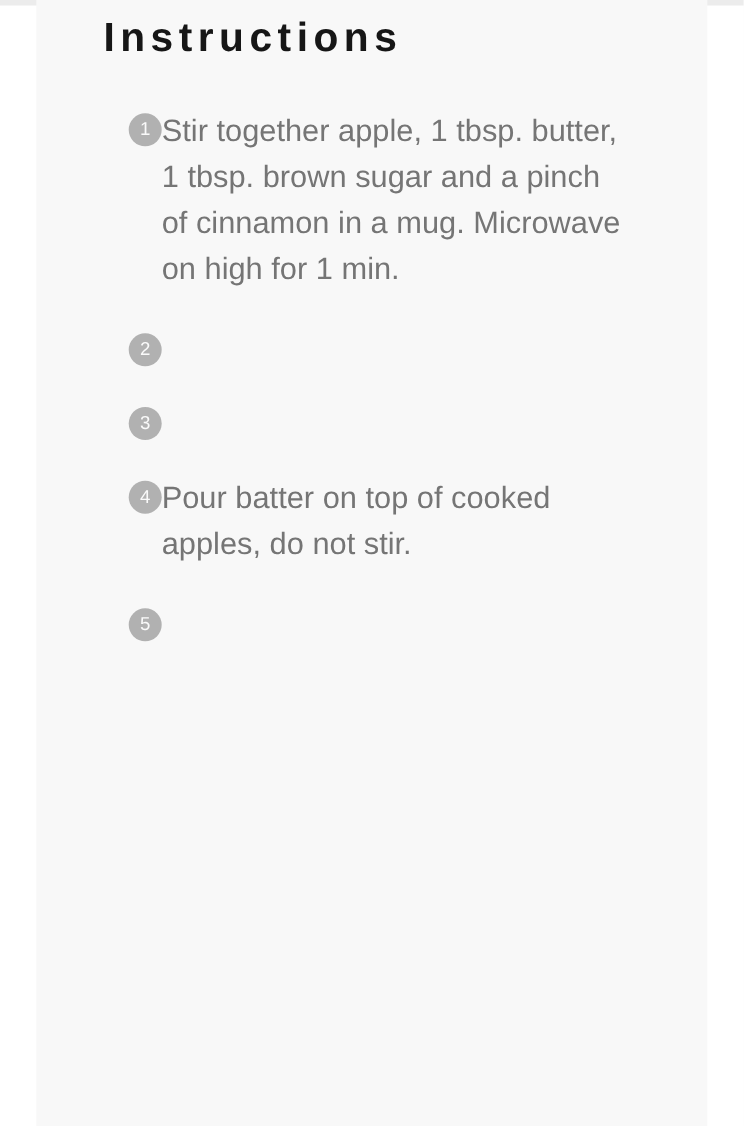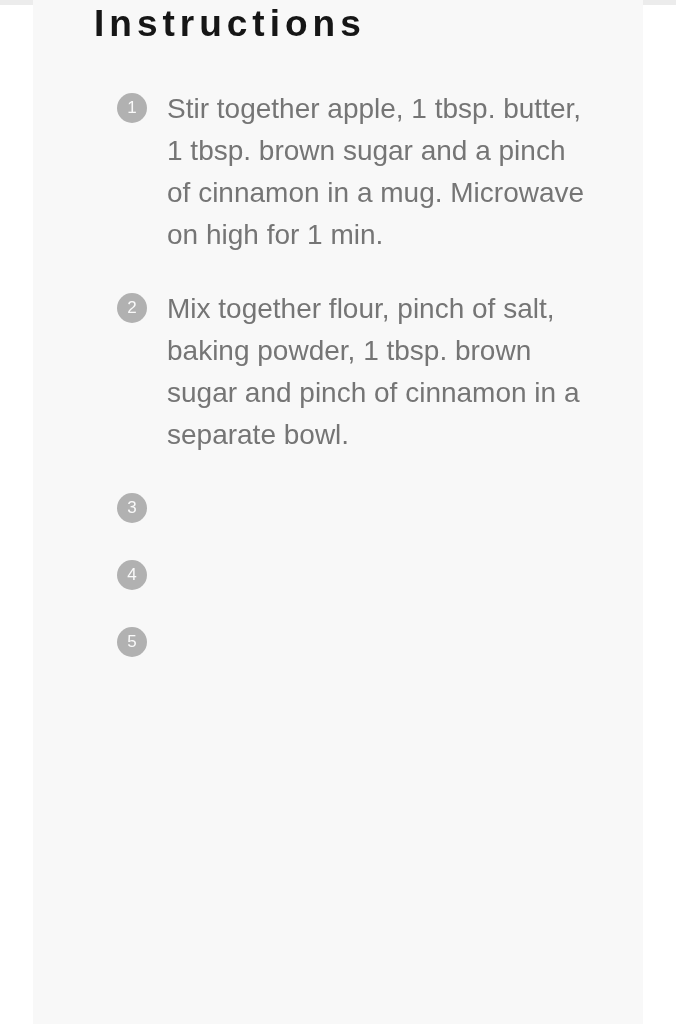--- a/index.html
+++ b/index.html
@@ -20,21 +20,21 @@
   .content-card {
     position: absolute;
     top: 0;
     left: 33px;
     width: 610px;
     height: 1024px;
     background: #f8f8f8;
   }
   .page-title {
     margin: 0 0 0 61px;
-    padding-top: 2px;
+    padding-top: 12px;
     font-size: 37px;
     line-height: 44px;
     font-weight: 700;
     letter-spacing: 5px;
     color: #161616;
   }
   .instructions-list {
     list-style: none;
     margin-top: 42px;
     padding-left: 84px;
@@ -51,21 +51,20 @@
     height: 30px;
     margin-top: 5px;
     border-radius: 50%;
     background: #b1b1b1;
     color: #fafafa;
     font-size: 17px;
     line-height: 30px;
     text-align: center;
   }
   .step-text {
-    margin-left: 20px;
     width: 420px;
     font-size: 28px;
     line-height: 42px;
     color: #757575;
   }
 </style>
 </head>
 <body>
 
 <div class="top-divider"></div>
@@ -73,25 +72,25 @@
 <div class="content-card">
   <h2 class="page-title">Instructions</h2>
 
   <ol class="instructions-list">
     <li class="instruction-step">
       <span class="step-badge">1</span>
       <span class="step-text">Stir together apple, 1 tbsp. butter, 1 tbsp. brown sugar and a pinch of cinnamon in a mug. Microwave on high for 1 min.</span>
     </li>
     <li class="instruction-step">
       <span class="step-badge">2</span>
-      <span class="step-text">Mix together flour, pinch of salt, baking powder, 1 tbsp. brown sugar and pinch of cinnamon in a separate bowl.</span>
     </li>
     <li class="instruction-step">
       <span class="step-badge">3</span>
     </li>
     <li class="instruction-step">
       <span class="step-badge">4</span>
+      <span class="step-text">Pour batter on top of cooked apples, do not stir.</span>
     </li>
     <li class="instruction-step">
       <span class="step-badge">5</span>
     </li>
   </ol>
 </div>
 
 </body></html>

